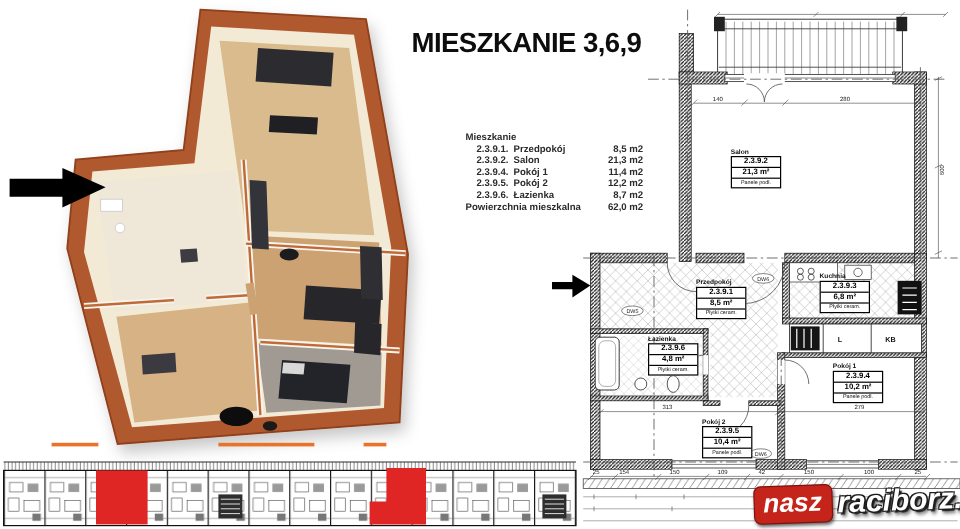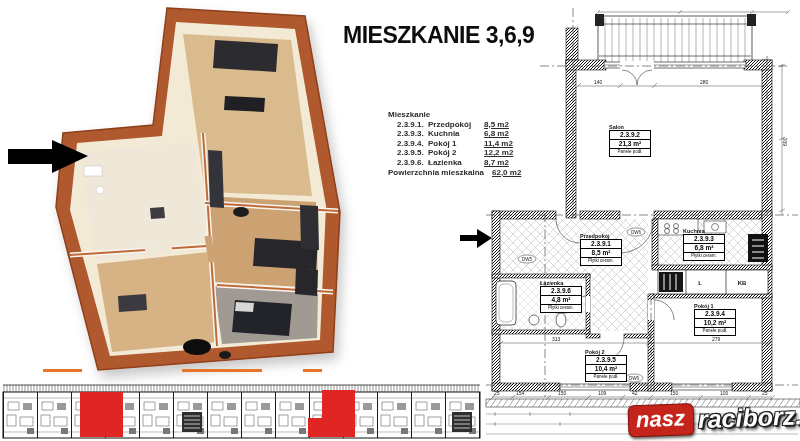--- a/index.html
+++ b/index.html
@@ -8,21 +8,21 @@
   svg.base{position:absolute;left:0;top:0;}
 
   .title{position:absolute;left:343px;top:22px;font-size:23px;font-weight:800;
          color:#0d0d0d;letter-spacing:-0.5px;white-space:nowrap;}
 
   .roomtable{position:absolute;left:388px;top:110px;width:152px;font-size:8px;
              font-weight:700;color:#2b2b2b;line-height:9.6px;}
   .rt-head{padding-left:0;}
   .rt-row{display:grid;grid-template-columns:40px 56px 1fr;}
   .rt-code{padding-left:9px;}
-  .rt-area{text-align:left;padding-right:4px;text-decoration:underline;}
+  .rt-area{text-align:right;padding-right:4px;}
   .rt-total{display:grid;grid-template-columns:104px 1fr;}
 
   .plan-label{position:absolute;width:42px;z-index:3;}
   .pl-name{font-size:5.5px;font-weight:700;color:#111;line-height:6px;}
   .pl-box{border:1px solid #000;background:#fff;}
   .pl-code{border-bottom:1px solid #000;font-size:6.5px;font-weight:700;text-align:center;line-height:8px;}
   .pl-area{border-bottom:1px solid #000;font-size:6.5px;font-weight:700;text-align:center;line-height:8px;}
   .pl-floor{font-size:4.5px;text-align:center;line-height:6.5px;color:#111;}
 
   .logo{position:absolute;left:628px;top:398px;height:40px;display:flex;align-items:center;
@@ -265,23 +265,23 @@
 <div class="title">MIESZKANIE 3,6,9</div>
 
 <div class="roomtable">
   <div class="rt-head">Mieszkanie</div>
   <div class="rt-row">
     <span class="rt-code">2.3.9.1.</span>
     <span class="rt-name">Przedpokój</span>
     <span class="rt-area">8,5 m2</span>
   </div>
   <div class="rt-row">
-    <span class="rt-code">2.3.9.3.</span>
-    <span class="rt-name">Kuchnia</span>
-    <span class="rt-area">6,8 m2</span>
+    <span class="rt-code">2.3.9.2.</span>
+    <span class="rt-name">Salon</span>
+    <span class="rt-area">21,3 m2</span>
   </div>
   <div class="rt-row">
     <span class="rt-code">2.3.9.4.</span>
     <span class="rt-name">Pokój 1</span>
     <span class="rt-area">11,4 m2</span>
   </div>
   <div class="rt-row">
     <span class="rt-code">2.3.9.5.</span>
     <span class="rt-name">Pokój 2</span>
     <span class="rt-area">12,2 m2</span>

